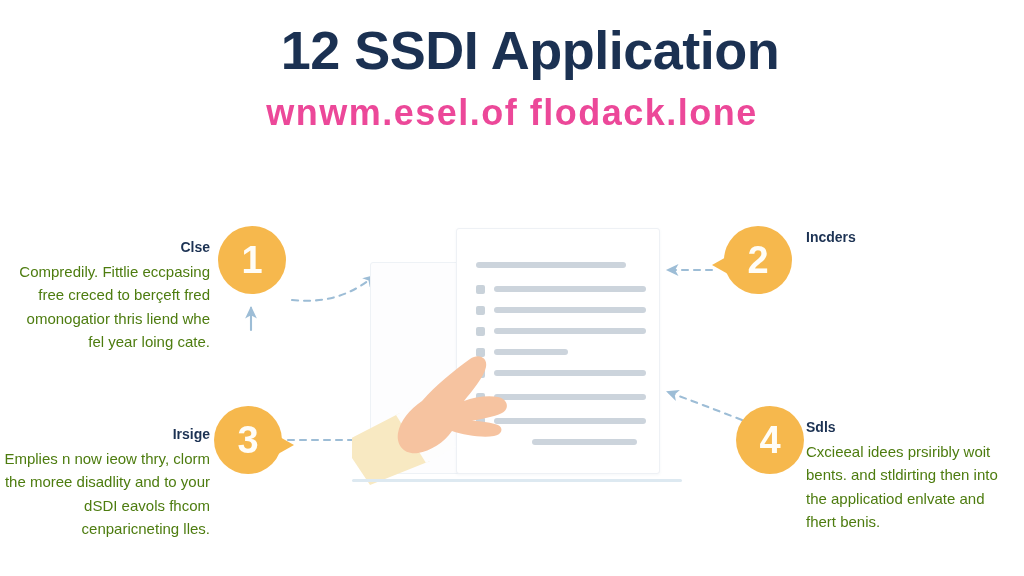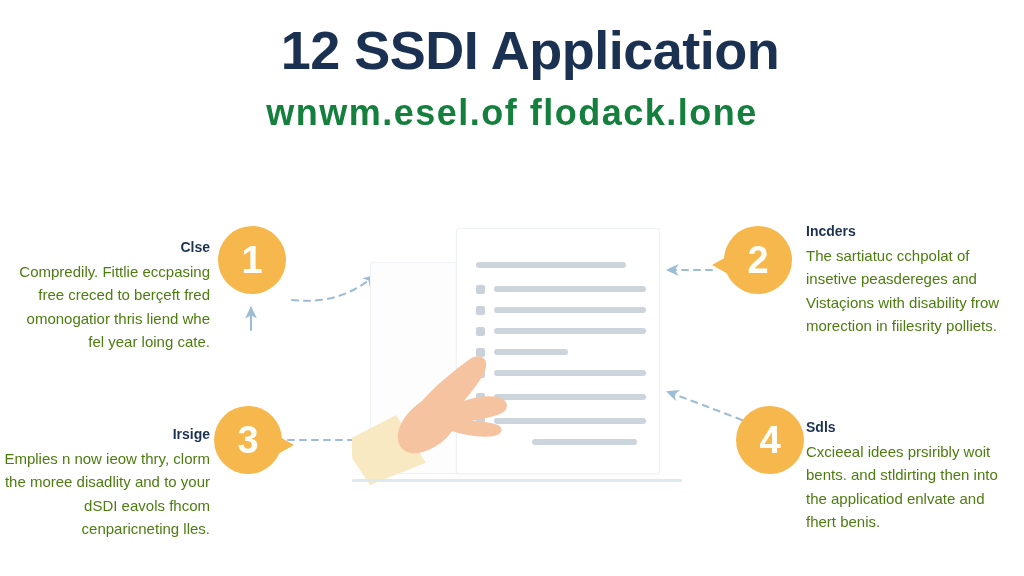--- a/index.html
+++ b/index.html
@@ -25,21 +25,21 @@
     letter-spacing:-0.5px;
     color:#1b3152;
     line-height:1.05;
     padding-left:36px;
   }
   .subtitle {
     margin-top:14px;
     font-size:36px;
     font-weight:bold;
     letter-spacing:1.5px;
-    color:#15803d;
+    color:#ec4899;
     line-height:1.1;
   }
 
   
   .illustration {
     position:absolute;
     left:352px; top:220px;
     width:330px; height:280px;
   }
   .card-back {
@@ -133,21 +133,21 @@
   }
   .callout .c-body {
     font-size:15px;
     color:#4d7c0f;
     line-height:1.55;
   }
   .callout.right-align { text-align:right; }
   .callout.left-align  { text-align:left; }
 
   .co-1 { left:0px;   top:238px; width:210px;padding-left:8px; }
-  .co-2 { left:806px; top:222px; width:212px; }
+  .co-2 { left:806px; top:228px; width:212px; }
   .co-3 { left:0px;   top:425px; width:210px; }
   .co-4 { left:806px; top:418px; width:212px; }
 
   
   .arrows { position:absolute; left:0; top:0; width:1024px; height:576px; pointer-events:none; }
 </style>
 </head>
 <body>
 
 <div class="canvas">
@@ -253,21 +253,20 @@
     <div class="c-head">Clse</div>
     <div class="c-body">Compredily. Fittlie eccpasing free creced to berçeft fred omonogatior thris liend whe fel year loing cate.</div>
   </div>
 
   <div class="num num-2">
     <span class="tail"></span>
     <span>2</span>
   </div>
   <div class="callout left-align co-2">
     <div class="c-head">Incders</div>
-    <div class="c-body">The sartiatuc cchpolat of insetive peasdereges and Vistaçions with disability frow morection in fiilesrity polliets.</div>
   </div>
 
   <div class="num num-3">
     <span class="tail"></span>
     <span>3</span>
   </div>
   <div class="callout right-align co-3">
     <div class="c-head">Irsige</div>
     <div class="c-body">Emplies n now ieow thry, clorm the moree disadlity and to your dSDI eavols fhcom cenparicneting lles.</div>
   </div>

